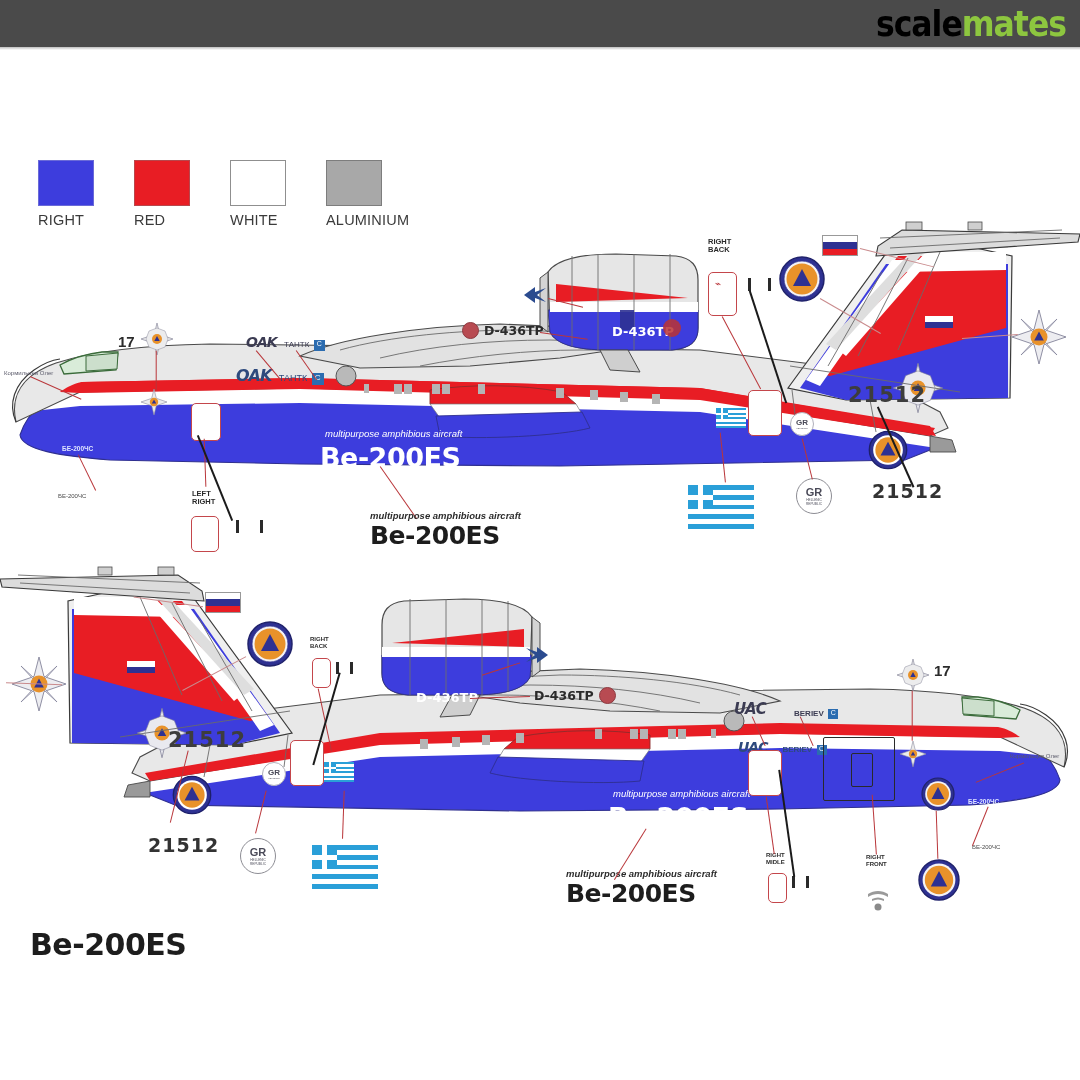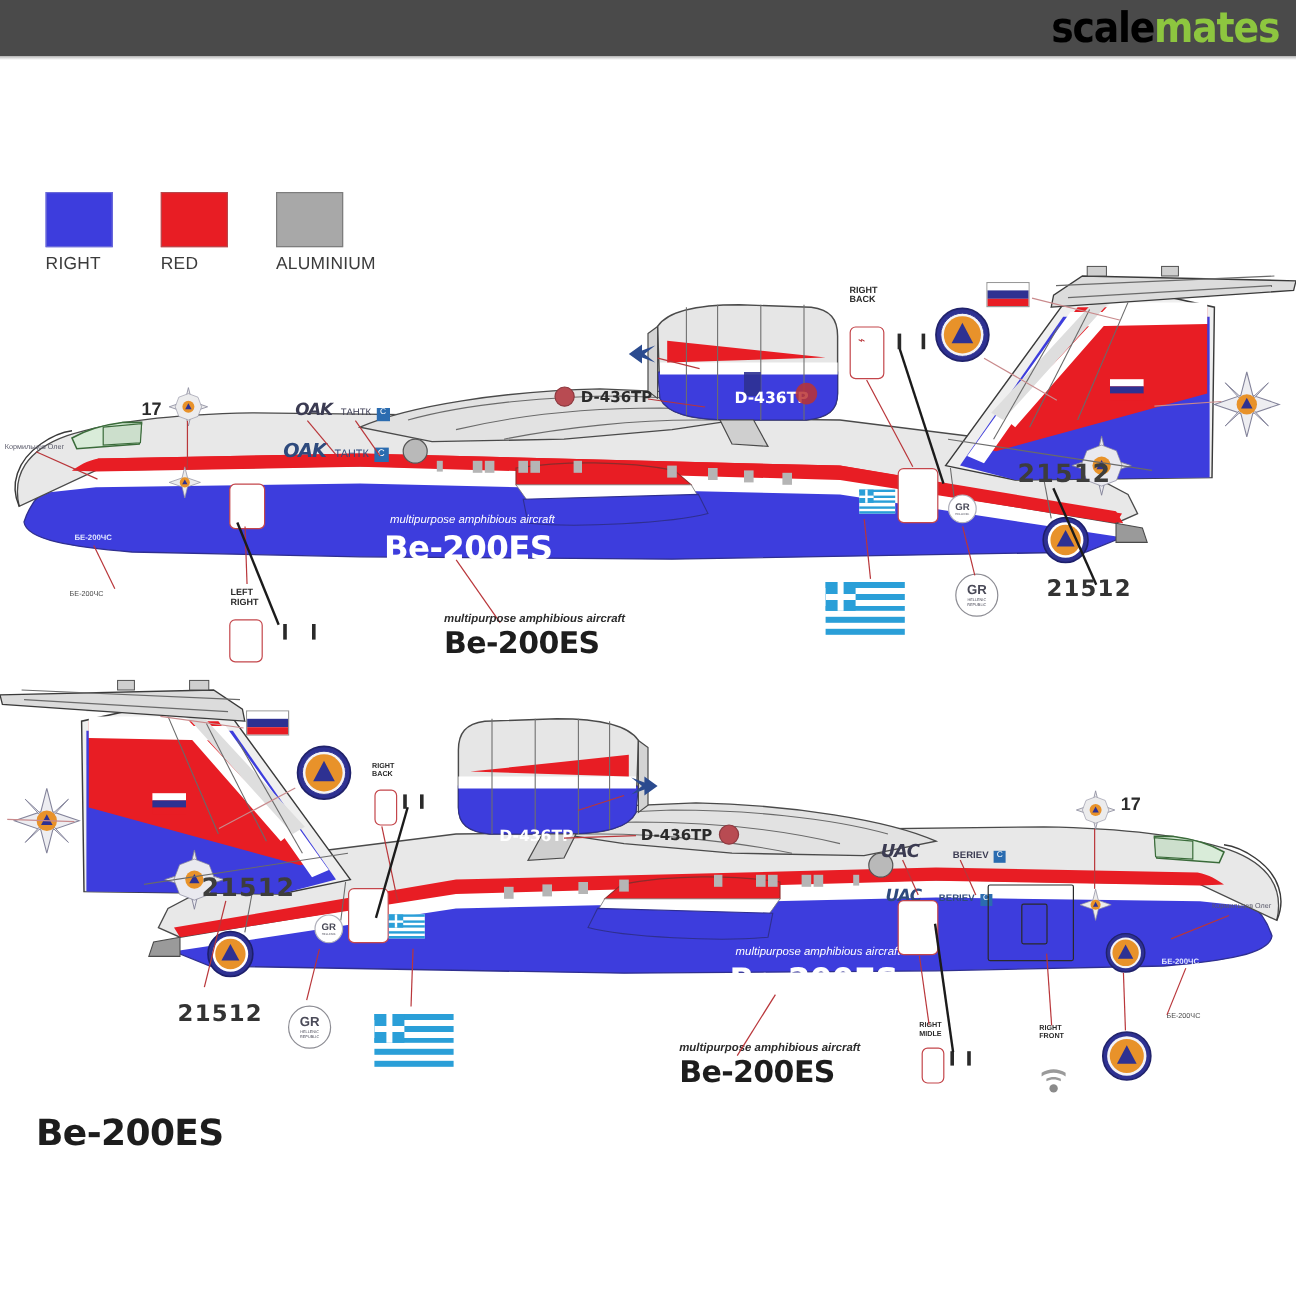--- a/index.html
+++ b/index.html
@@ -106,20 +106,24 @@
   <div class="sheet">
 
     <div class="legend">
       <div class="item">
         <div class="sw" style="background:#3d3ddd;border-color:#6a6ad8;"></div>
         <div class="lb">RIGHT</div>
       </div>
       <div class="item">
         <div class="sw" style="background:#e81d24;border-color:#b8474c;"></div>
         <div class="lb">RED</div>
+      </div>
+      <div class="item">
+        <div class="sw" style="background:#ffffff;border-color:#8f8f8f;"></div>
+        <div class="lb">WHITE</div>
       </div>
       <div class="item">
         <div class="sw" style="background:#a8a8a8;border-color:#7d7d7d;"></div>
         <div class="lb">ALUMINIUM</div>
       </div>
     </div>
 
     <div class="craft" style="left:0px;top:110px;">
       <svg width="1080" height="330" viewBox="0 0 1080 330">
         <defs>

